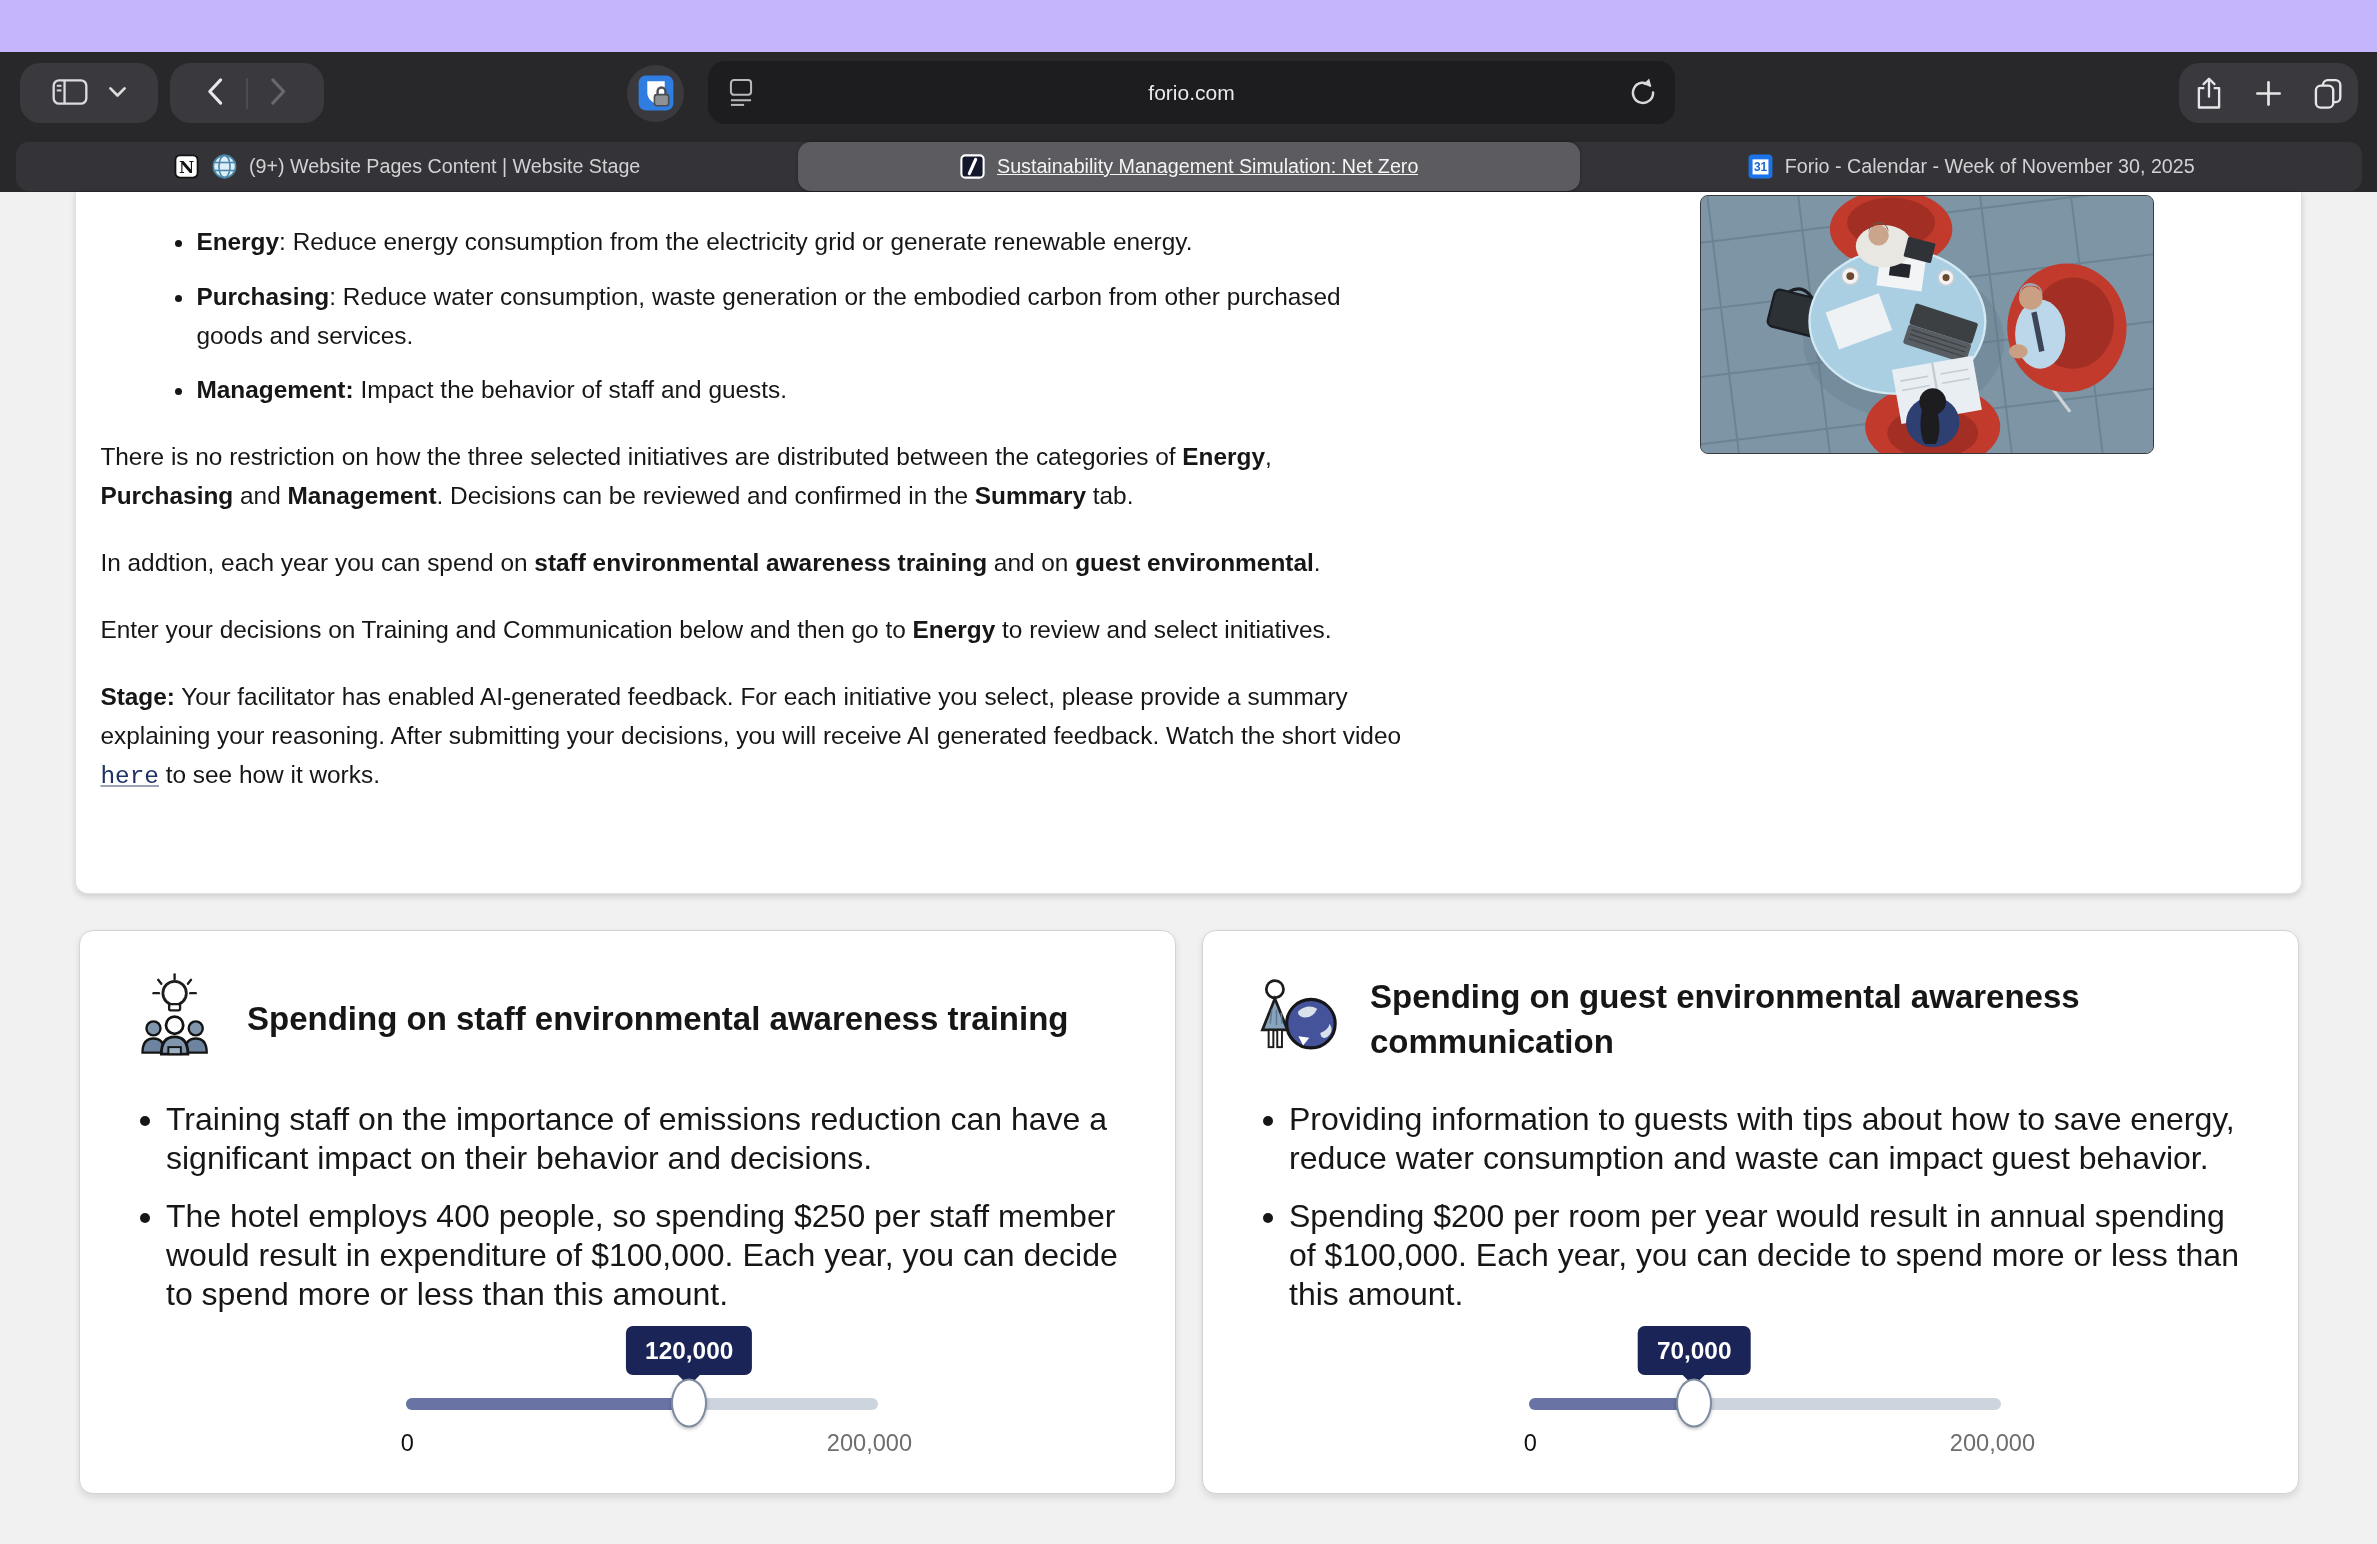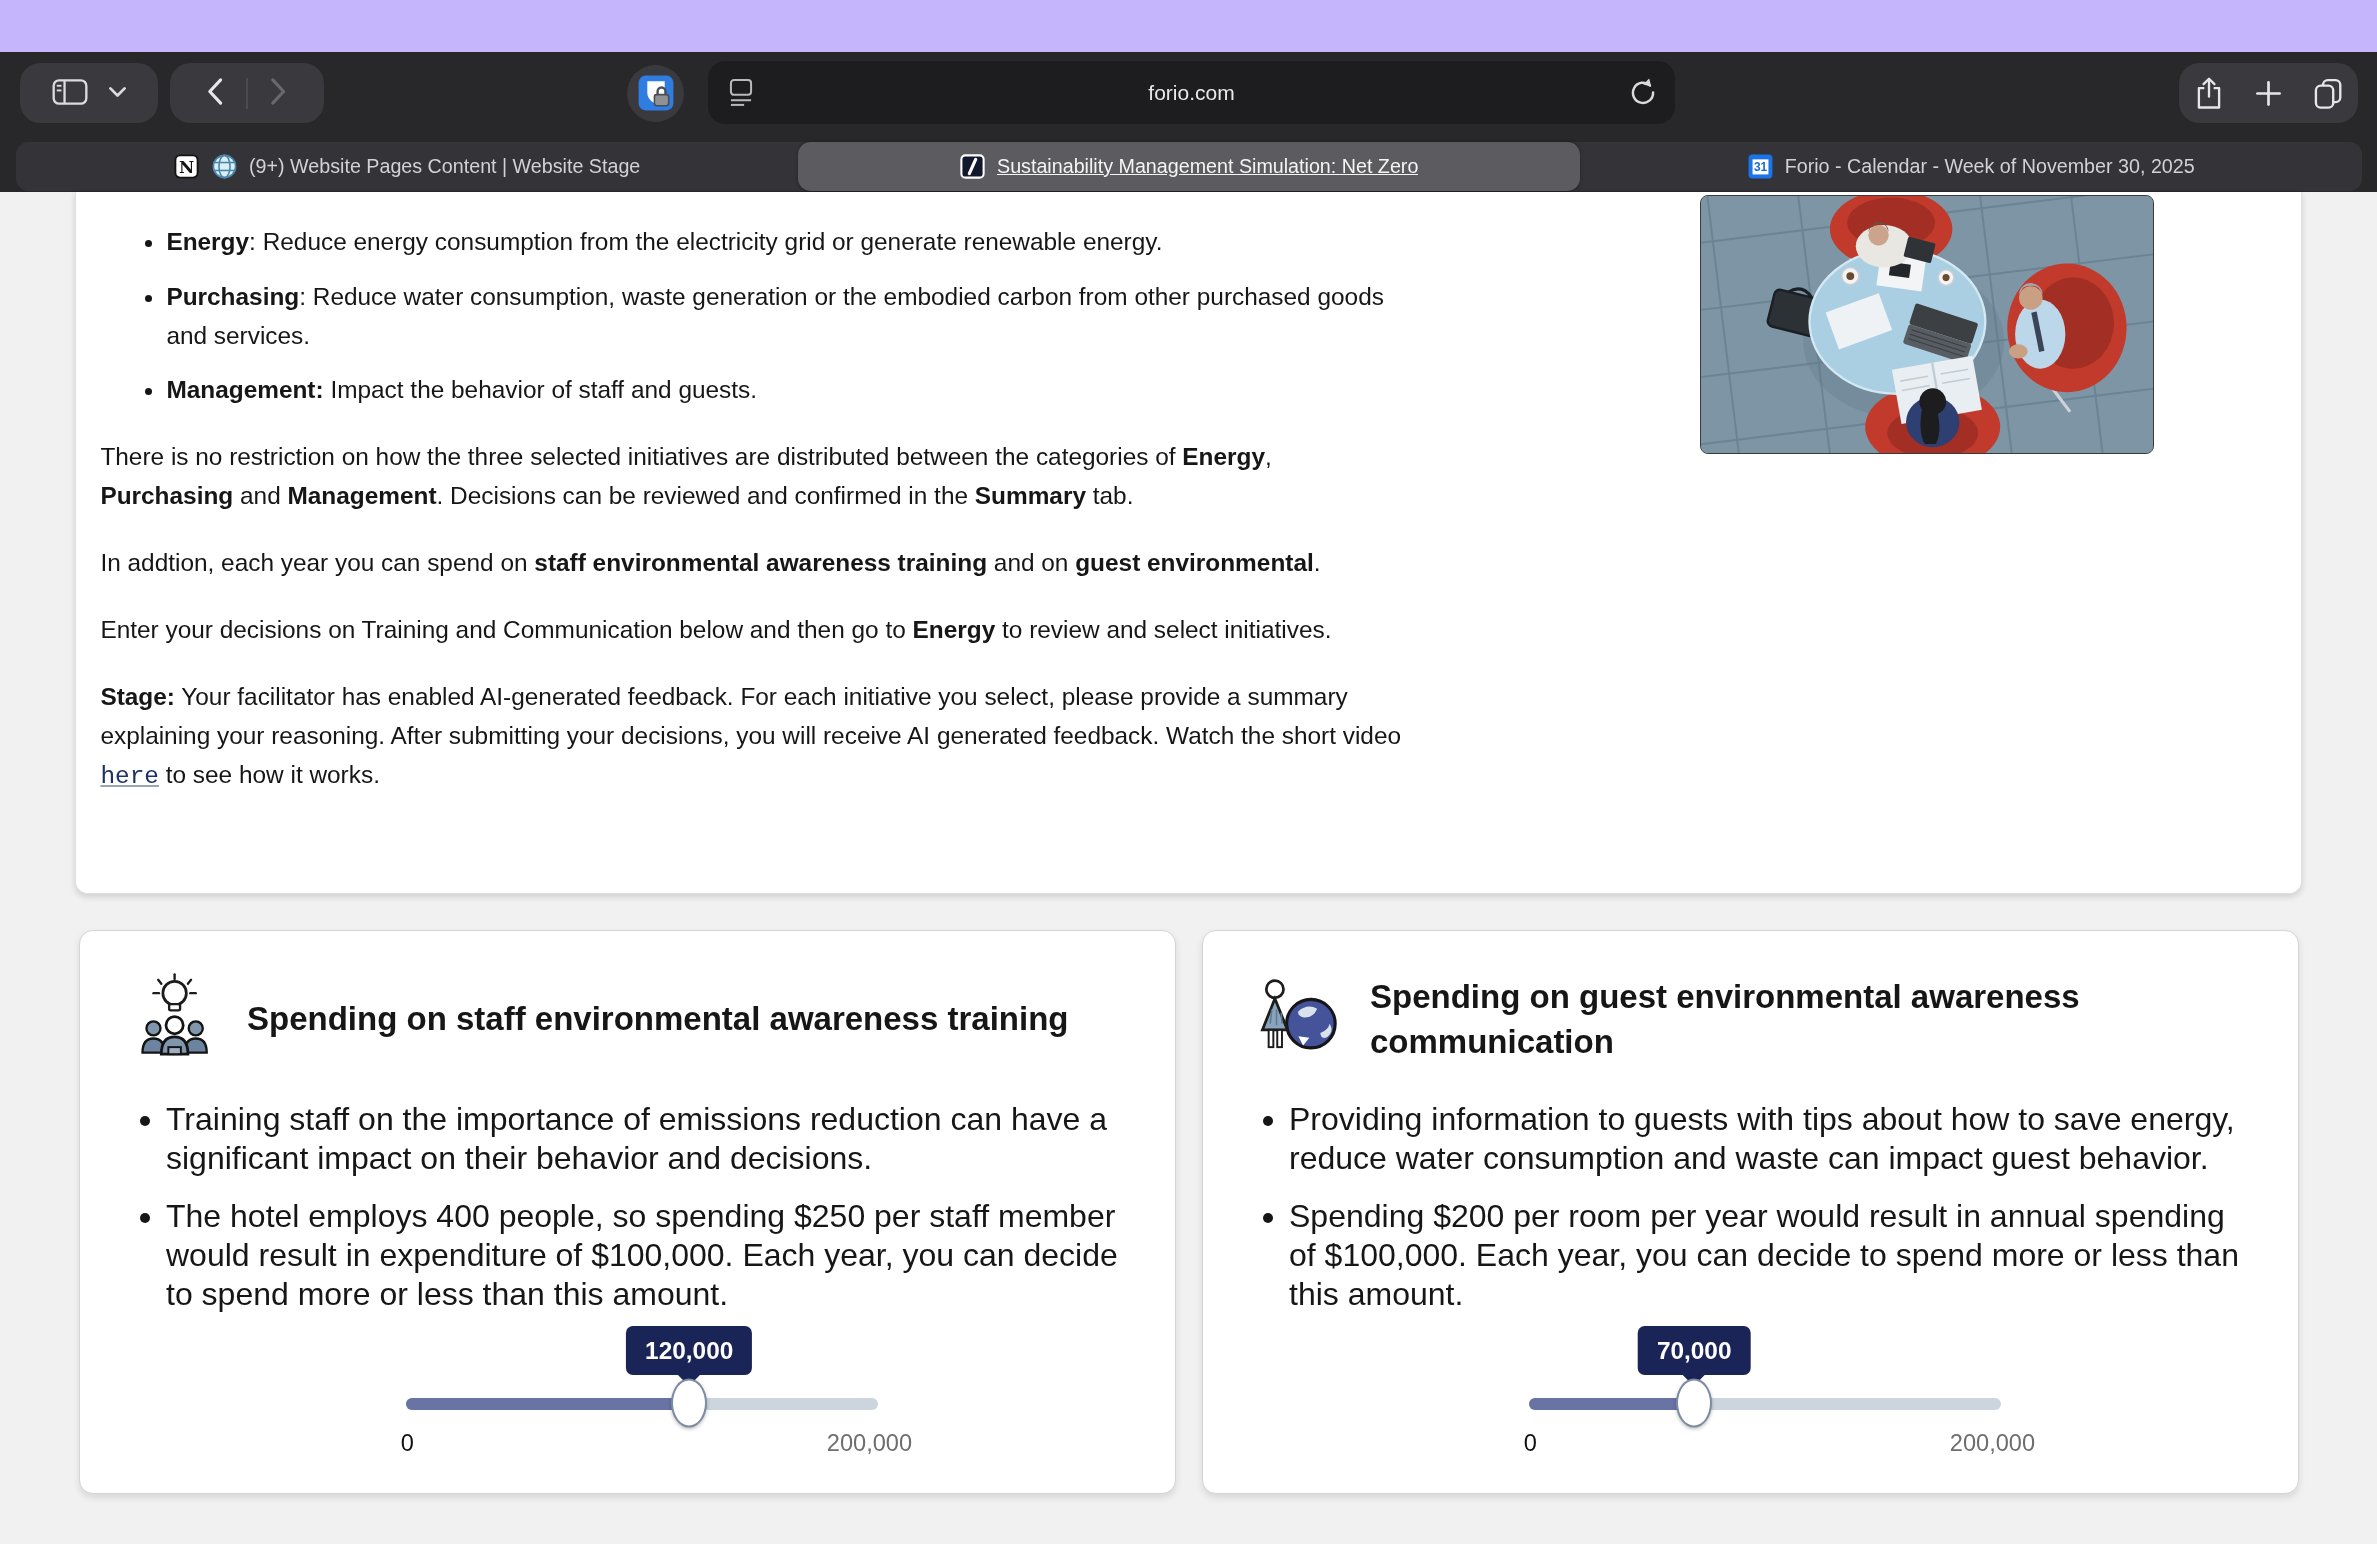--- a/index.html
+++ b/index.html
@@ -33,21 +33,21 @@
   .fav{display:inline-flex;flex:0 0 auto;}
 
   
   .content{position:absolute;left:0;top:192px;width:2377px;height:1352px;background:#f1f1f2;}
   .main-panel{position:absolute;left:75px;top:0;width:2227px;height:702px;background:#fff;
               border:0.8px solid #e0e0e0;border-top:none;border-radius:0 0 12.6px 12.6px;
               box-shadow:0 2.4px 6.3px rgba(0,0,0,.14);}
   .intro-text{position:absolute;left:24.4px;top:0;width:1305px;color:#161616;
               font-size:24.4px;line-height:39px;}
   .intro-text ul{margin:30px 0 0 0;padding-left:66px;}
-  .intro-text li{margin-bottom:15.7px;}
+  .intro-text li{margin-bottom:15.7px;margin-left:30px;}
   .intro-text p{margin:28px 0 0 0;}
   b{font-weight:bold;}
   a.link{color:#1f3264;text-decoration:underline;text-decoration-color:#9aa4b5;font-family:Liberation Mono, monospace;}
   .photo{position:absolute;left:1624px;top:3.1px;width:454px;height:259px;border:1.6px solid #3a3a3a;
          border-radius:7.9px;overflow:hidden;background:#7d95a4;}
 
   
   .card{position:absolute;top:738px;width:1097px;height:564px;background:#fff;
         border:1.6px solid #d4d4d7;border-radius:14px;box-shadow:0 3.1px 7.9px rgba(0,0,0,.10);
         color:#161616;}

